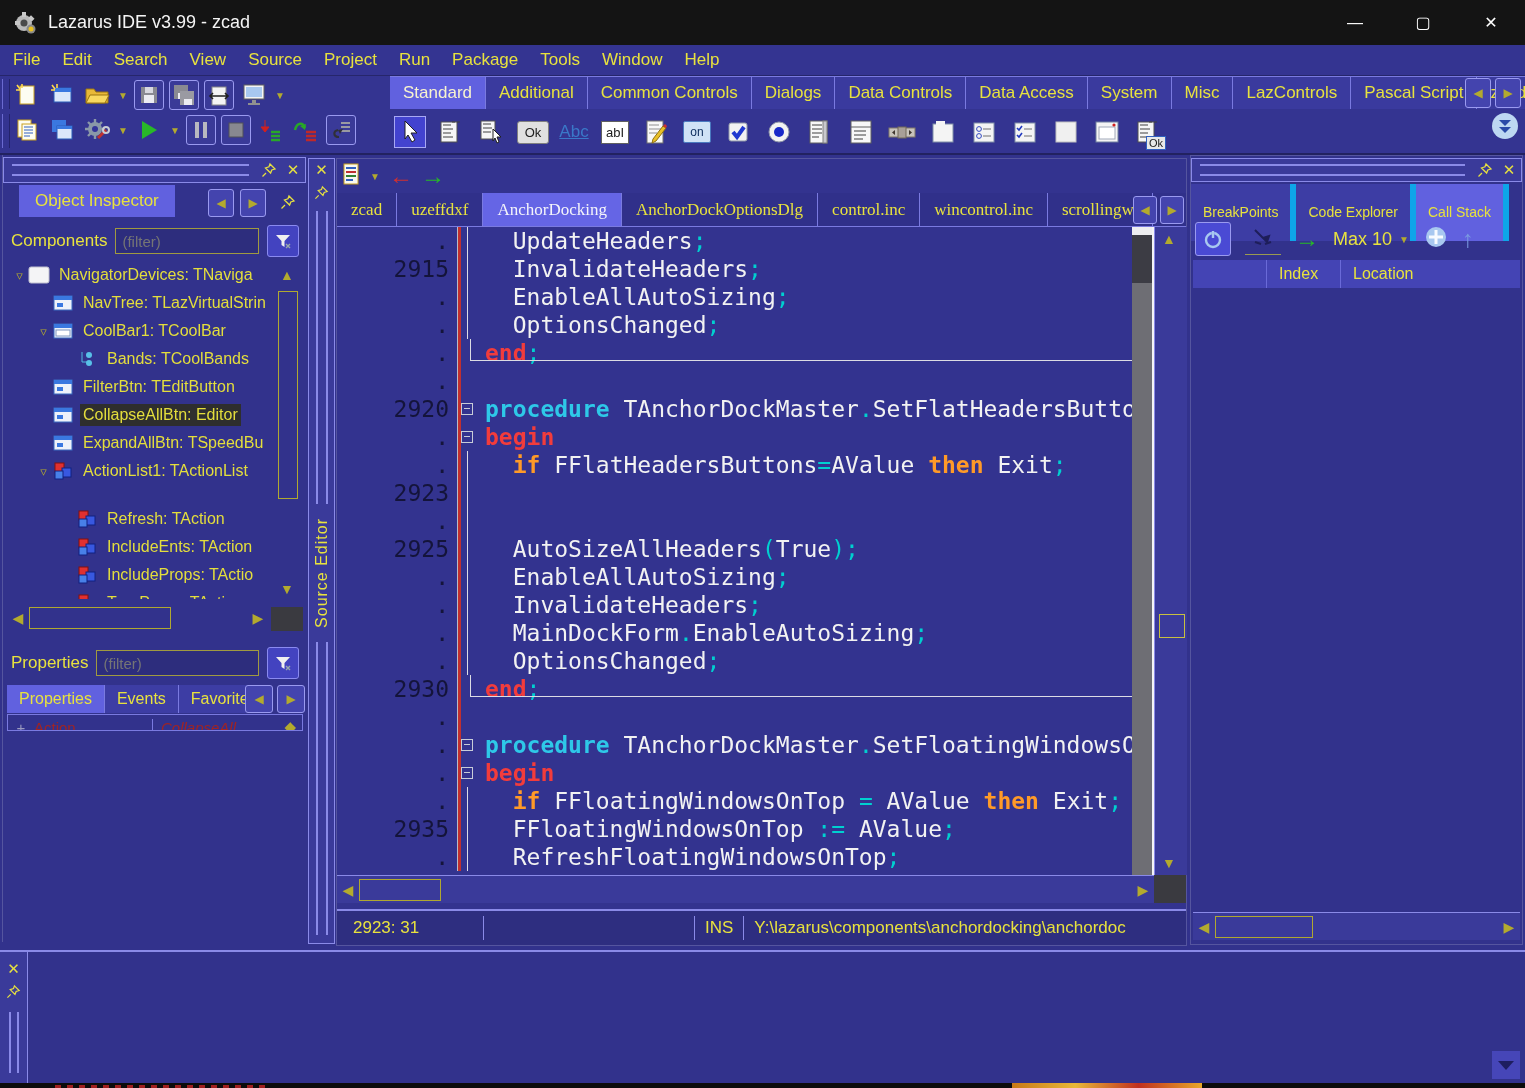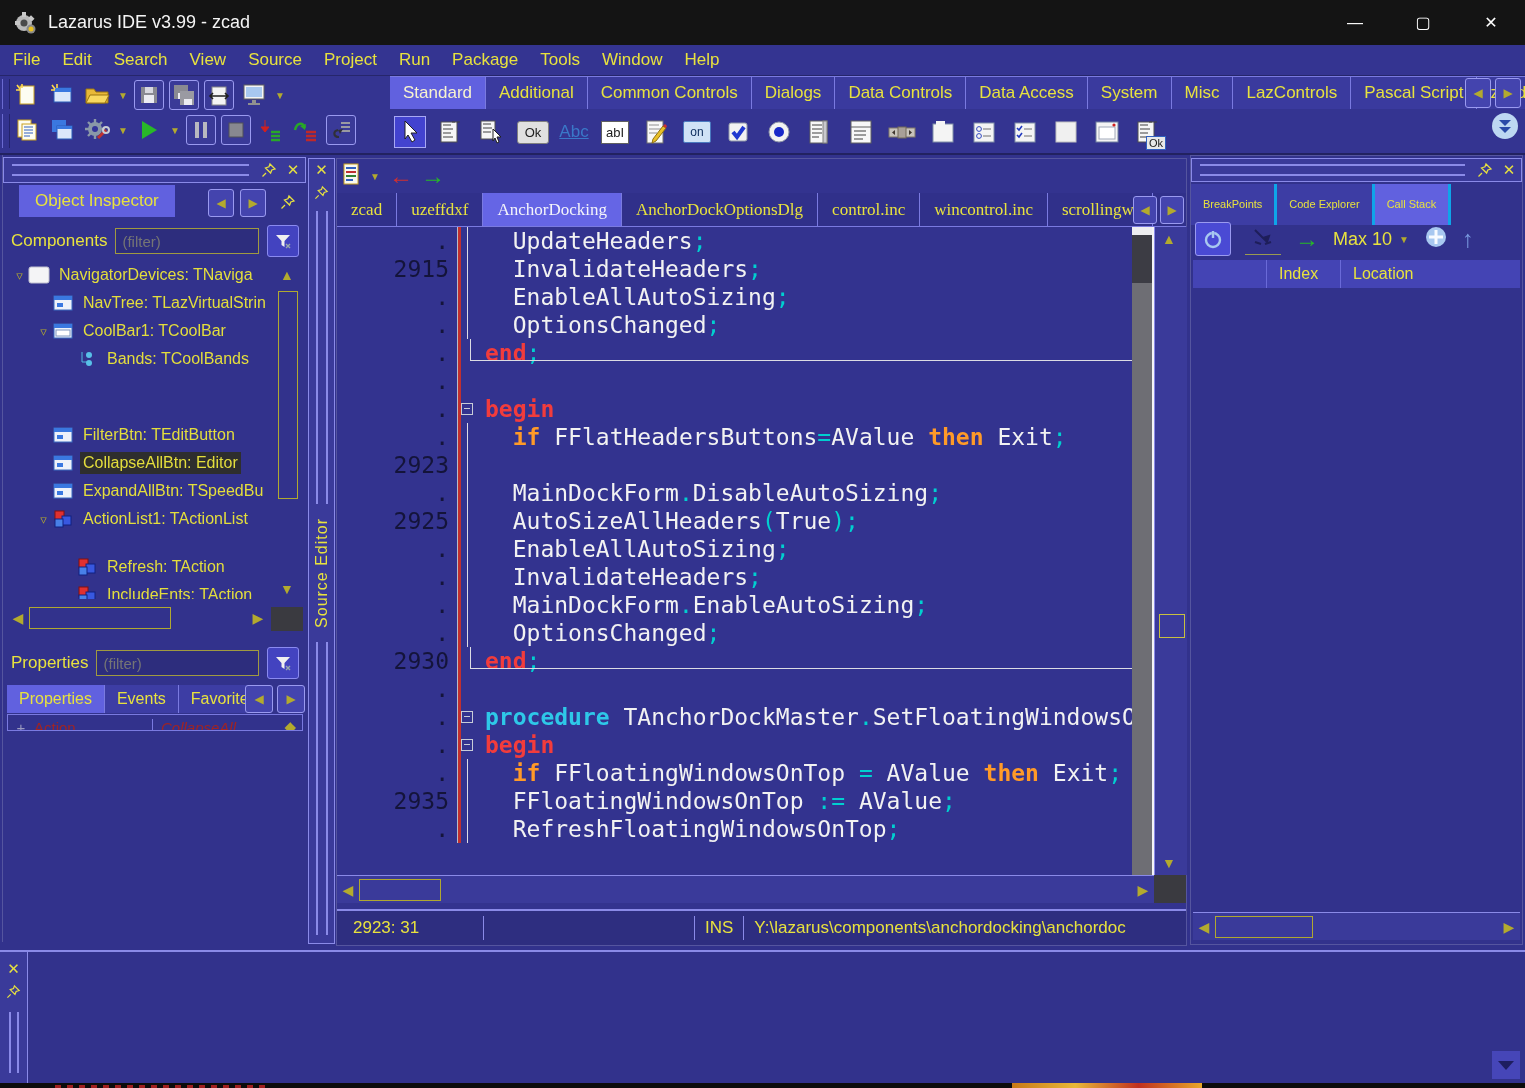--- a/index.html
+++ b/index.html
@@ -92,21 +92,21 @@
   .ed-vscroll .edge{position:absolute;right:0;top:0;bottom:0;width:2px;background:#f4f4f6;}
   .ed-outer{position:absolute;left:817px;top:68px;width:32px;height:648px;background:#3a3a9a;border-left:1px solid #8a8ae8;}
   .ed-outer .oth{position:absolute;left:4px;top:387px;width:24px;height:22px;border:1px solid #c8c040;}
   .ed-hscroll{position:absolute;left:0px;top:716px;width:817px;height:28px;display:flex;align-items:center;background:#3a3a9a;border-top:1px solid #8a8ae8;box-sizing:border-box;}
   .corner-box{position:absolute;left:817px;top:716px;width:32px;height:28px;background:#3a3a40;}
   .ed-status{position:absolute;left:0;top:750px;width:100%;height:36px;background:#2e2e80;border-top:2px solid #8a8ae8;display:flex;align-items:center;font-size:17px;color:#e8e23e;box-sizing:border-box;}
   .st-sep{width:1px;height:24px;background:#8a8ae8;margin:0 10px;}
   
   .rpanel{left:1190px;top:155px;width:333px;height:790px;background:#32328c;border:1px solid #55559f;box-sizing:border-box;}
   .rtabs{position:absolute;left:0;top:28px;display:flex;width:100%;}
-  .rtab{padding:4px 12px;font-size:11px;line-height:33px;color:#e8e23e;background:#3d3da4;border-right:3px solid #0ea5e9;white-space:nowrap;}
+  .rtab{padding:12px 12px;font-size:14px;line-height:33px;color:#e8e23e;background:#3d3da4;border-right:6px solid #0ea5e9;white-space:nowrap;}
   .rtab.selected{background:#6161df;}
   .rtoolbar{position:absolute;left:4px;top:64px;height:38px;display:flex;align-items:center;gap:14px;}
   .power-btn{width:34px;height:32px;background:#4a4ad4;border:1px solid #9a9af0;border-radius:3px;display:flex;align-items:center;justify-content:center;}
   .rcols{position:absolute;left:2px;top:104px;right:2px;height:28px;background:#4444b4;display:flex;font-size:16px;color:#e8e23e;align-items:center;}
   .rcol{border-right:1px solid #6a6ad8;height:100%;display:flex;align-items:center;padding-left:12px;box-sizing:border-box;}
   .r-hscroll{position:absolute;left:2px;right:2px;top:756px;height:28px;display:flex;align-items:center;background:#3a3a9a;border-top:1px solid #8a8ae8;box-sizing:border-box;}
   
   .bpanel{left:0;top:950px;width:1525px;height:133px;background:#32328c;border-top:2px solid #8a8ae8;box-sizing:border-box;}
   .bstrip{position:absolute;left:0;top:0;width:28px;height:100%;background:#3a3a9a;border-right:1px solid #8a8ae8;display:flex;flex-direction:column;align-items:center;box-sizing:border-box;}
   .b-downbtn{position:absolute;right:5px;bottom:4px;width:28px;height:28px;background:#4646b8;display:flex;align-items:center;justify-content:center;}
@@ -551,21 +551,21 @@
           <span class="texp"></span>
           <span class="ticon" style="display: flex; align-items: center;">
             <svg width="22" height="18" viewBox="0 0 22 18">
               <path d="M6 2v10h6" stroke="#50b8e0" fill="none"></path>
               <circle cx="13" cy="5" r="3" fill="#58c0e8"></circle>
               <circle cx="13" cy="13" r="3" fill="#58c0e8"></circle>
             </svg>
           </span>
           <span class="tlabel">Bands: TCoolBands</span>
         </div>
-        <div class="tree-row" style="padding-left: 30px; margin-top: 48px;">
+        <div class="tree-row" style="padding-left: 30px;">
           <span class="texp"></span>
           <span class="ticon" style="display: flex; align-items: center;">
             <svg width="22" height="18" viewBox="0 0 22 18">
               <rect x="2" y="2" width="18" height="14" fill="#eef2fa" stroke="#3a6ac0"></rect>
               <rect x="2" y="2" width="18" height="4" fill="#3a78e0"></rect>
               <rect x="5" y="9" width="6" height="4" fill="#3a78e0"></rect>
             </svg>
           </span>
           <span class="tlabel">FilterBtn: TEditButton</span>
         </div>
@@ -742,24 +742,25 @@
         </div>
     </div>
 
     <div class="code" id="codelines">
         <div class="code-line"><span class="gutter-cell">.</span><span class="marks"><span class="guide"></span></span><span class="ctext"><span>  UpdateHeaders</span><span class="tok-sym">;</span></span></div>
         <div class="code-line"><span class="gutter-cell">2915</span><span class="marks"><span class="guide"></span></span><span class="ctext"><span>  InvalidateHeaders</span><span class="tok-sym">;</span></span></div>
         <div class="code-line"><span class="gutter-cell">.</span><span class="marks"><span class="guide"></span></span><span class="ctext"><span>  EnableAllAutoSizing</span><span class="tok-sym">;</span></span></div>
         <div class="code-line"><span class="gutter-cell">.</span><span class="marks"><span class="guide"></span></span><span class="ctext"><span>  OptionsChanged</span><span class="tok-sym">;</span></span></div>
         <div class="code-line"><span class="gutter-cell">.</span><span class="marks"></span><span class="corner"></span><span class="ctext"><span class="tok-kwb">end</span><span class="tok-sym">;</span></span></div>
         <div class="code-line"><span class="gutter-cell">.</span><span class="marks"></span><span class="ctext"></span></div>
+        <div class="code-line"><span class="gutter-cell">2920</span><span class="marks"><span class="foldbox"></span></span><span class="ctext"><span class="tok-kwp">procedure</span><span> TAnchorDockMaster</span><span class="tok-sym">.</span><span>SetFlatHeadersButto</span></span></div>
         <div class="code-line"><span class="gutter-cell">.</span><span class="marks"><span class="foldbox"></span></span><span class="ctext"><span class="tok-kwb">begin</span></span></div>
         <div class="code-line"><span class="gutter-cell">.</span><span class="marks"><span class="guide"></span></span><span class="ctext"><span>  </span><span class="tok-kwf">if</span><span> FFlatHeadersButtons</span><span class="tok-sym">=</span><span>AValue </span><span class="tok-kwf">then</span><span> Exit</span><span class="tok-sym">;</span></span></div>
         <div class="code-line"><span class="gutter-cell">2923</span><span class="marks"><span class="guide"></span></span></div>
-        <div class="code-line"><span class="gutter-cell">.</span><span class="marks"><span class="guide"></span></span><span class="ctext"><span>  MainDockForm</span><span class="tok-sym">.</span><span>DisableAutoSizing</span><span class="tok-sym">;</span></span></div>
+        <div class="code-line"><span class="gutter-cell">.</span><span class="marks"><span class="guide"></span></span></div>
         <div class="code-line"><span class="gutter-cell">2925</span><span class="marks"><span class="guide"></span></span><span class="ctext"><span>  AutoSizeAllHeaders</span><span class="tok-sym">(</span><span>True</span><span class="tok-sym">)</span><span class="tok-sym">;</span></span></div>
         <div class="code-line"><span class="gutter-cell">.</span><span class="marks"><span class="guide"></span></span><span class="ctext"><span>  EnableAllAutoSizing</span><span class="tok-sym">;</span></span></div>
         <div class="code-line"><span class="gutter-cell">.</span><span class="marks"><span class="guide"></span></span><span class="ctext"><span>  InvalidateHeaders</span><span class="tok-sym">;</span></span></div>
         <div class="code-line"><span class="gutter-cell">.</span><span class="marks"><span class="guide"></span></span><span class="ctext"><span>  MainDockForm</span><span class="tok-sym">.</span><span>EnableAutoSizing</span><span class="tok-sym">;</span></span></div>
         <div class="code-line"><span class="gutter-cell">.</span><span class="marks"><span class="guide"></span></span><span class="ctext"><span>  OptionsChanged</span><span class="tok-sym">;</span></span></div>
         <div class="code-line"><span class="gutter-cell">2930</span><span class="marks"></span><span class="corner"></span><span class="ctext"><span class="tok-kwb">end</span><span class="tok-sym">;</span></span></div>
         <div class="code-line"><span class="gutter-cell">.</span><span class="marks"></span><span class="ctext"></span></div>
         <div class="code-line"><span class="gutter-cell">.</span><span class="marks"><span class="foldbox"></span></span><span class="ctext"><span class="tok-kwp">procedure</span><span> TAnchorDockMaster</span><span class="tok-sym">.</span><span>SetFloatingWindowsO</span></span></div>
         <div class="code-line"><span class="gutter-cell">.</span><span class="marks"><span class="foldbox"></span></span><span class="ctext"><span class="tok-kwb">begin</span></span></div>
         <div class="code-line"><span class="gutter-cell">.</span><span class="marks"><span class="guide"></span></span><span class="ctext"><span>  </span><span class="tok-kwf">if</span><span> FFloatingWindowsOnTop </span><span class="tok-sym">=</span><span> AValue </span><span class="tok-kwf">then</span><span> Exit</span><span class="tok-sym">;</span></span></div>

